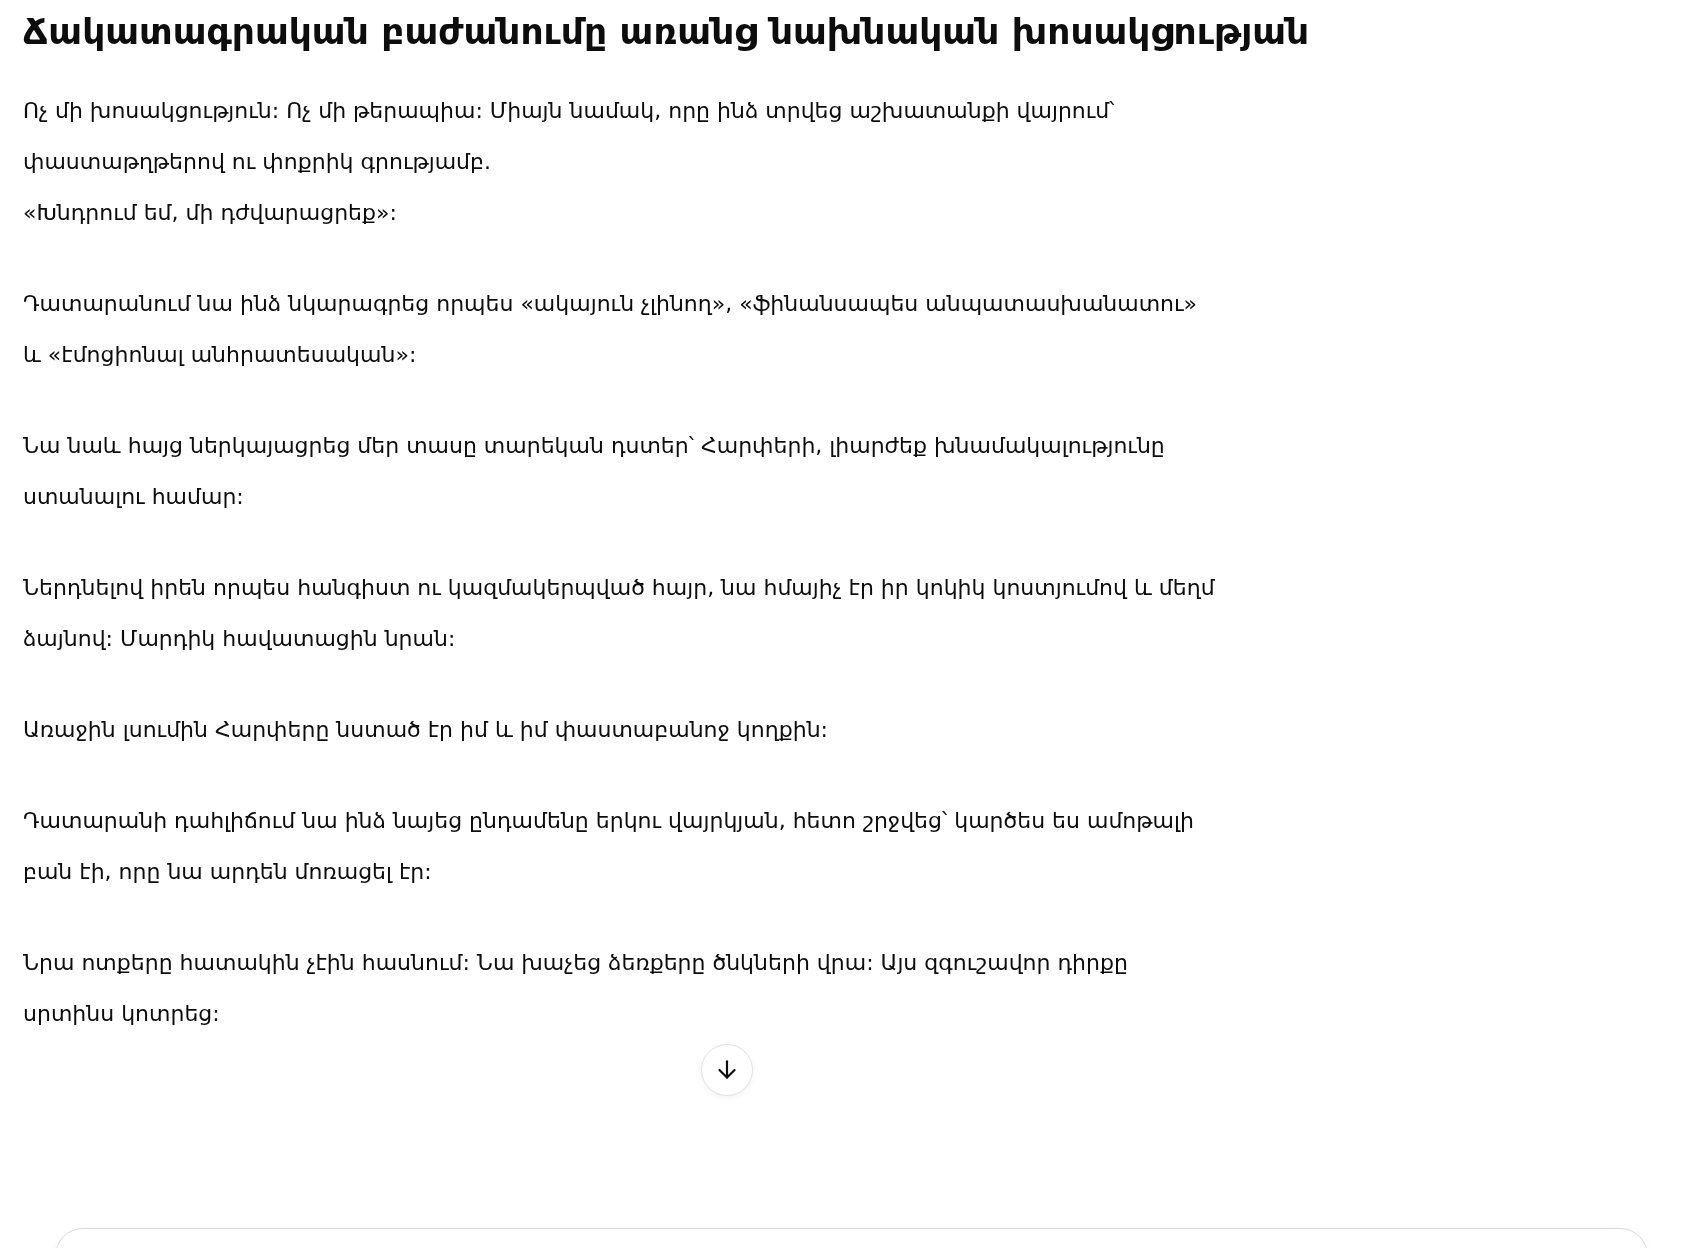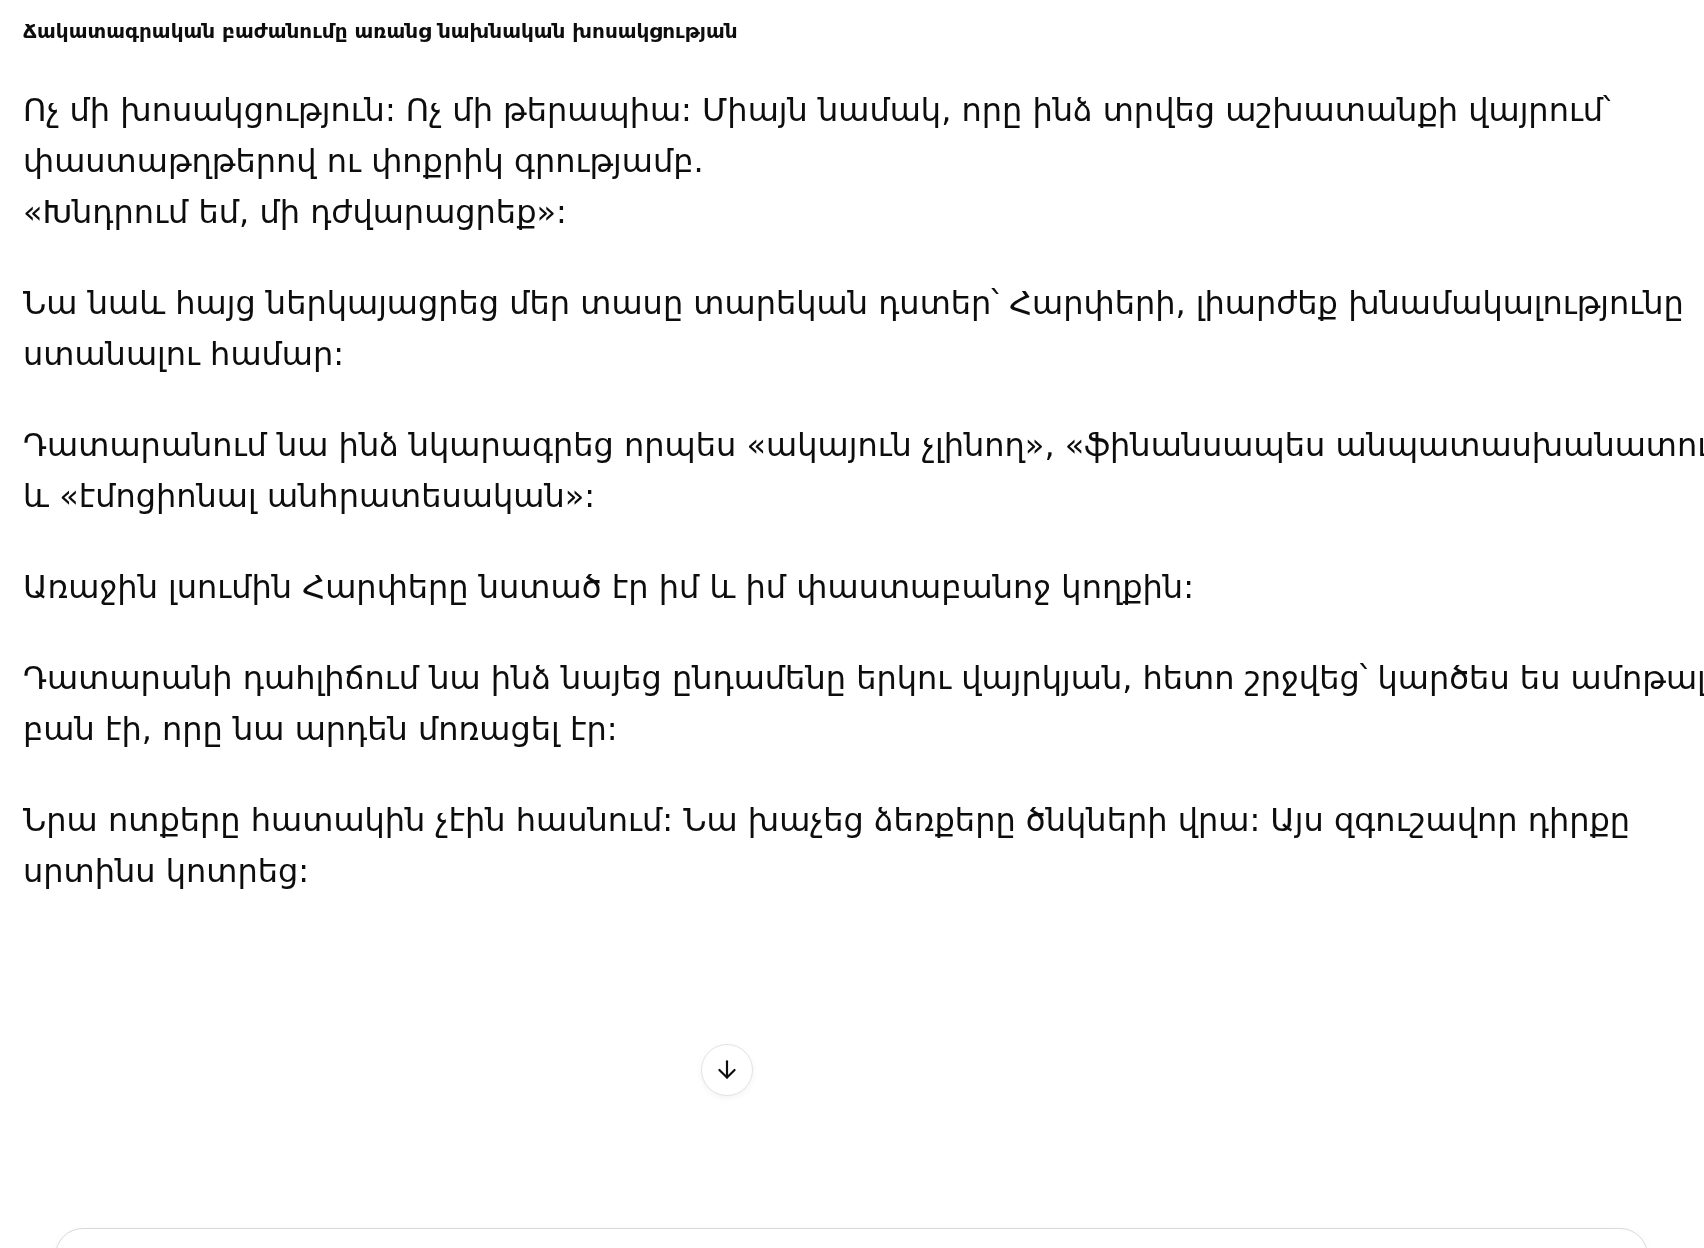--- a/index.html
+++ b/index.html
@@ -13,28 +13,28 @@
     font-family: "DejaVu Sans", "Liberation Sans", sans-serif;
   }
   .content {
     position: absolute;
     left: 23px;
     top: 6px;
     width: 1660px;
     color: #0d0d0d;
   }
   .story-title {
-    font-size: 20px;
+    font-size: 36px;
     font-weight: 700;
     line-height: 51px;
     margin: 0 0 28px 0;
     white-space: pre;
   }
   .para {
-    font-size: 32px;
+    font-size: 22px;
     font-weight: 400;
     line-height: 51px;
     margin: 0 0 40px 0;
     white-space: pre;
   }
   .scroll-btn {
     position: absolute;
     left: 701px;
     top: 1044px;
     width: 52px;
@@ -68,24 +68,26 @@
 </style>
 </head>
 <body>
 
 <div class="content">
   <h1 class="story-title">Ճակատագրական բաժանումը առանց նախնական խոսակցության</h1>
   <div id="paragraphs">
       <p class="para">Ոչ մի խոսակցություն: Ոչ մի թերապիա: Միայն նամակ, որը ինձ տրվեց աշխատանքի վայրում՝
 փաստաթղթերով ու փոքրիկ գրությամբ.
 «Խնդրում եմ, մի դժվարացրեք»:</p>
+      <p class="para">Դատարանում նա ինձ նկարագրեց որպես «ակայուն չլինող», «ֆինանսապես անպատասխանատու»
+և «էմոցիոնալ անհրատեսական»:</p>
       <p class="para">Նա նաև հայց ներկայացրեց մեր տասը տարեկան դստեր՝ Հարփերի, լիարժեք խնամակալությունը
 ստանալու համար:</p>
-      <p class="para">Դատարանում նա ինձ նկարագրեց որպես «ակայուն չլինող», «ֆինանսապես անպատասխանատու»
-և «էմոցիոնալ անհրատեսական»:</p>
+      <p class="para">Ներդնելով իրեն որպես հանգիստ ու կազմակերպված հայր, նա հմայիչ էր իր կոկիկ կոստյումով և մեղմ
+ձայնով: Մարդիկ հավատացին նրան:</p>
       <p class="para">Առաջին լսումին Հարփերը նստած էր իմ և իմ փաստաբանոջ կողքին:</p>
       <p class="para">Դատարանի դահլիճում նա ինձ նայեց ընդամենը երկու վայրկյան, հետո շրջվեց՝ կարծես ես ամոթալի
 բան էի, որը նա արդեն մոռացել էր:</p>
       <p class="para">Նրա ոտքերը հատակին չէին հասնում: Նա խաչեց ձեռքերը ծնկների վրա: Այս զգուշավոր դիրքը
 սրտինս կոտրեց:</p>
     </div>
 </div>
 
 <button class="scroll-btn" aria-label="scroll to bottom">
   <svg width="26" height="26" viewBox="0 0 24 24" fill="none" stroke="#0d0d0d" stroke-width="2" stroke-linecap="round" stroke-linejoin="round">

